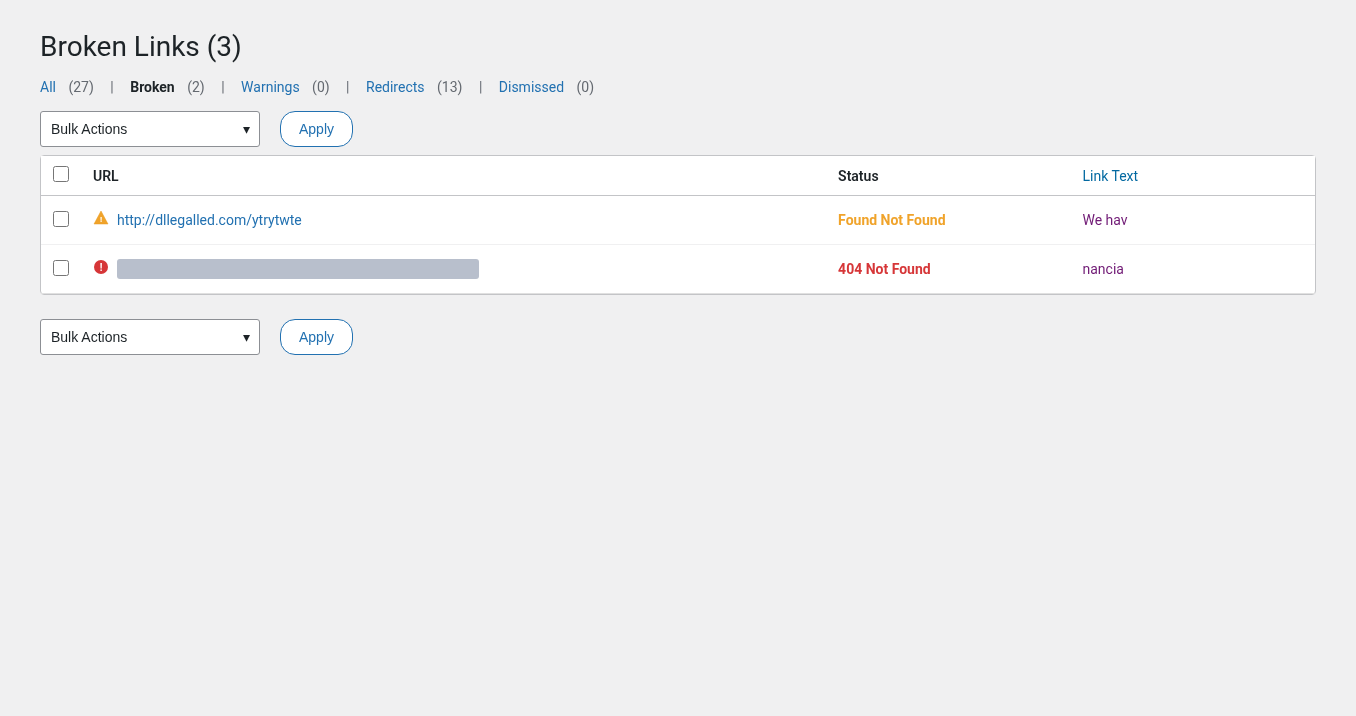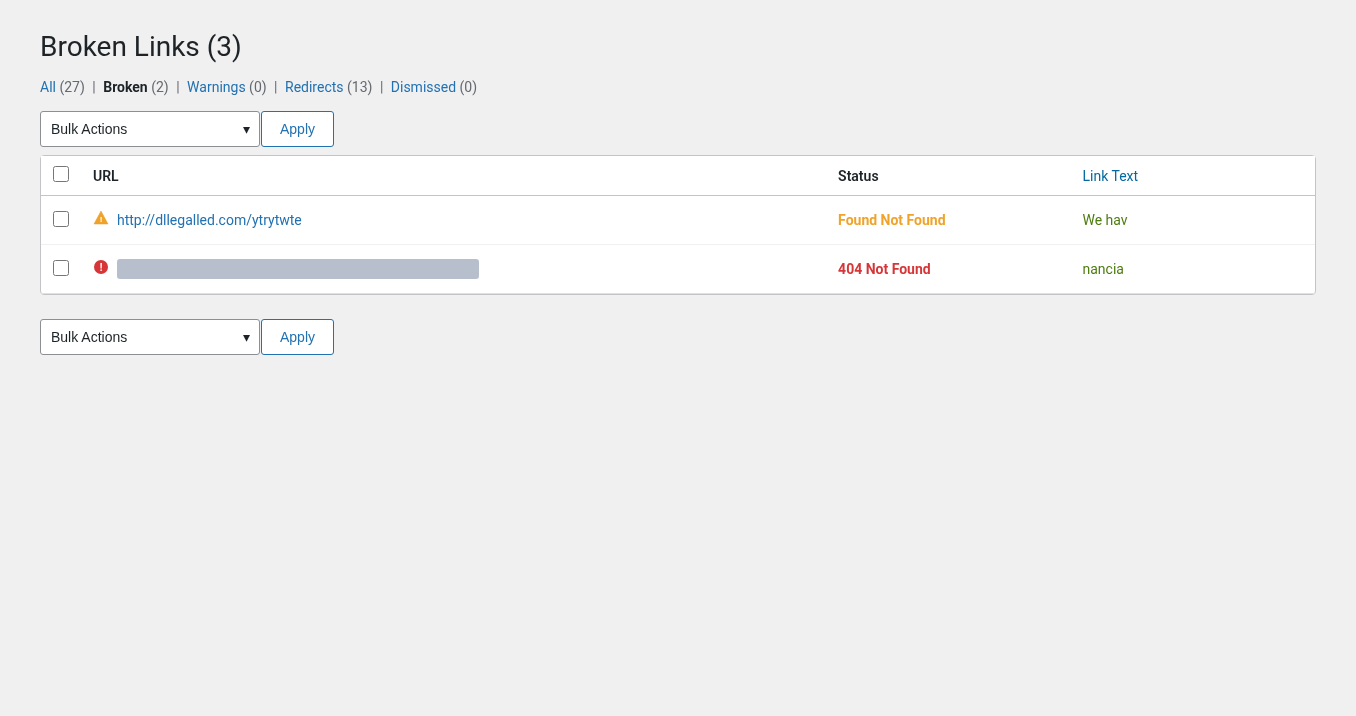--- a/index.html
+++ b/index.html
@@ -21,21 +21,21 @@
     .page-title {
       font-size: 28px;
       font-weight: 400;
       color: #1d2327;
       margin-bottom: 16px;
     }
 
     .filter-links {
       display: flex;
       align-items: center;
-      gap: 0;
+      gap: 9px;
       margin-bottom: 16px;
       flex-wrap: wrap;
     }
 
     .filter-link {
       color: #2271b1;
       text-decoration: none;
       font-size: 14px;
     }
 
@@ -51,21 +51,21 @@
       margin: 0 4px;
     }
 
     .filter-count {
       color: #646970;
       font-size: 14px;
     }
 
     .toolbar {
       display: flex;
-      gap: 1px;
+      gap: 20px;
       margin-bottom: 8px;
     }
 
     .bulk-actions-wrapper {
       position: relative;
       display: inline-block;
     }
 
     .bulk-actions-wrapper select {
       background: #fff;
@@ -89,21 +89,21 @@
       top: 50%;
       transform: translateY(-50%);
       pointer-events: none;
       color: #1d2327;
       font-size: 14px;
     }
 
     .apply-btn {
       background: #fff;
       border: 1px solid #2271b1;
-      border-radius: 3px;
+      border-radius: 15px;
       color: #2271b1;
       font-size: 14px;
       padding: 6px 18px;
       cursor: pointer;
       height: 36px;
     }
 
     .table-container {
       background: #fff;
       border: 1px solid #c3c4c7;
@@ -192,21 +192,21 @@
       font-size: 14px;
     }
 
     .status-404 {
       color: #d63638;
       font-weight: 700;
       font-size: 14px;
     }
 
     .link-text-cell {
-      color: #4d7c0f;
+      color: #701a75;
       font-size: 14px;
     }
 
     .th-checkbox {
       width: 30px;
       text-align: center;
       padding: 10px 12px;
     }
 
     .blurred-url {

